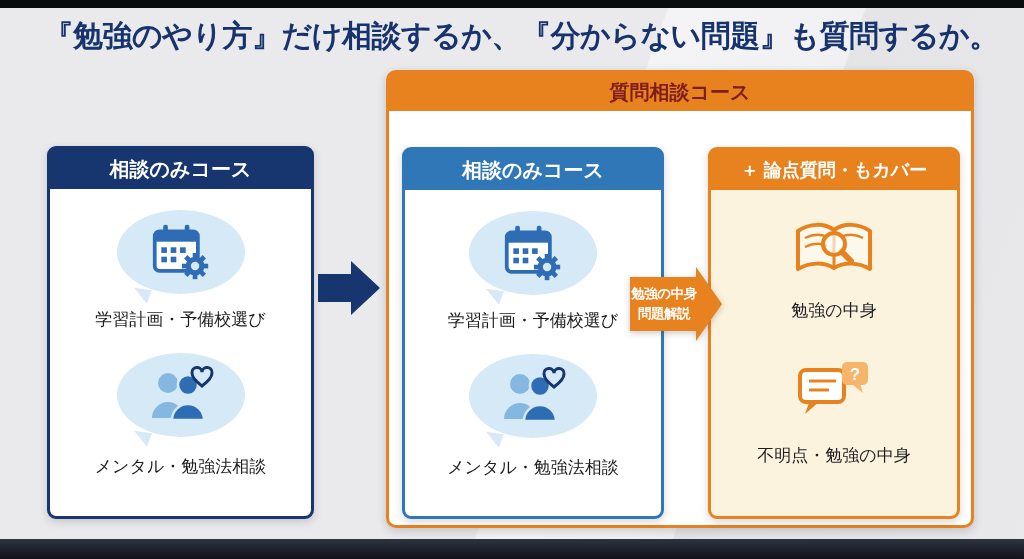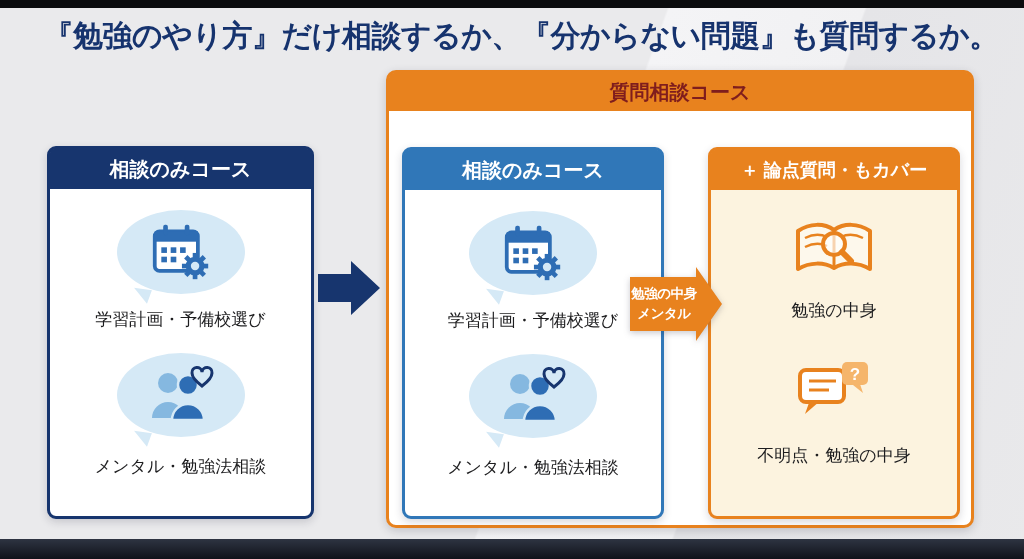--- a/index.html
+++ b/index.html
@@ -144,21 +144,21 @@
           <div class="caption mt18">メンタル・勉強法相談</div>
         </div>
       </section>
 
       <div class="connector">
         <svg width="92" height="74" viewBox="0 0 92 74">
           <polygon points="0,10 66,10 66,0 92,37 66,74 66,64 0,64" fill="#e8821e"></polygon>
         </svg>
         <div class="connector-text">
           <span>勉強の中身</span>
-          <span>メンタル</span>
+          <span>問題解説</span>
         </div>
       </div>
 
       <section class="card orange-inner">
         <div class="card-header orange-header">＋ 論点質問・もカバー</div>
         <div class="card-body">
           <svg class="mt24" width="88" height="68" viewBox="0 0 88 68">
             <path d="M8 14 C20 6 34 6 44 13 C54 6 68 6 80 14 V52 C68 45 54 45 44 51 C34 45 20 45 8 52 Z" fill="#fdf8ec" stroke="#e8821e" stroke-width="4" stroke-linejoin="round"></path>
             <line x1="44" y1="13" x2="44" y2="51" stroke="#e8821e" stroke-width="3"></line>
             <path d="M15 21 C23 17 31 17 37 20" stroke="#e8821e" stroke-width="2.5" fill="none"></path>

